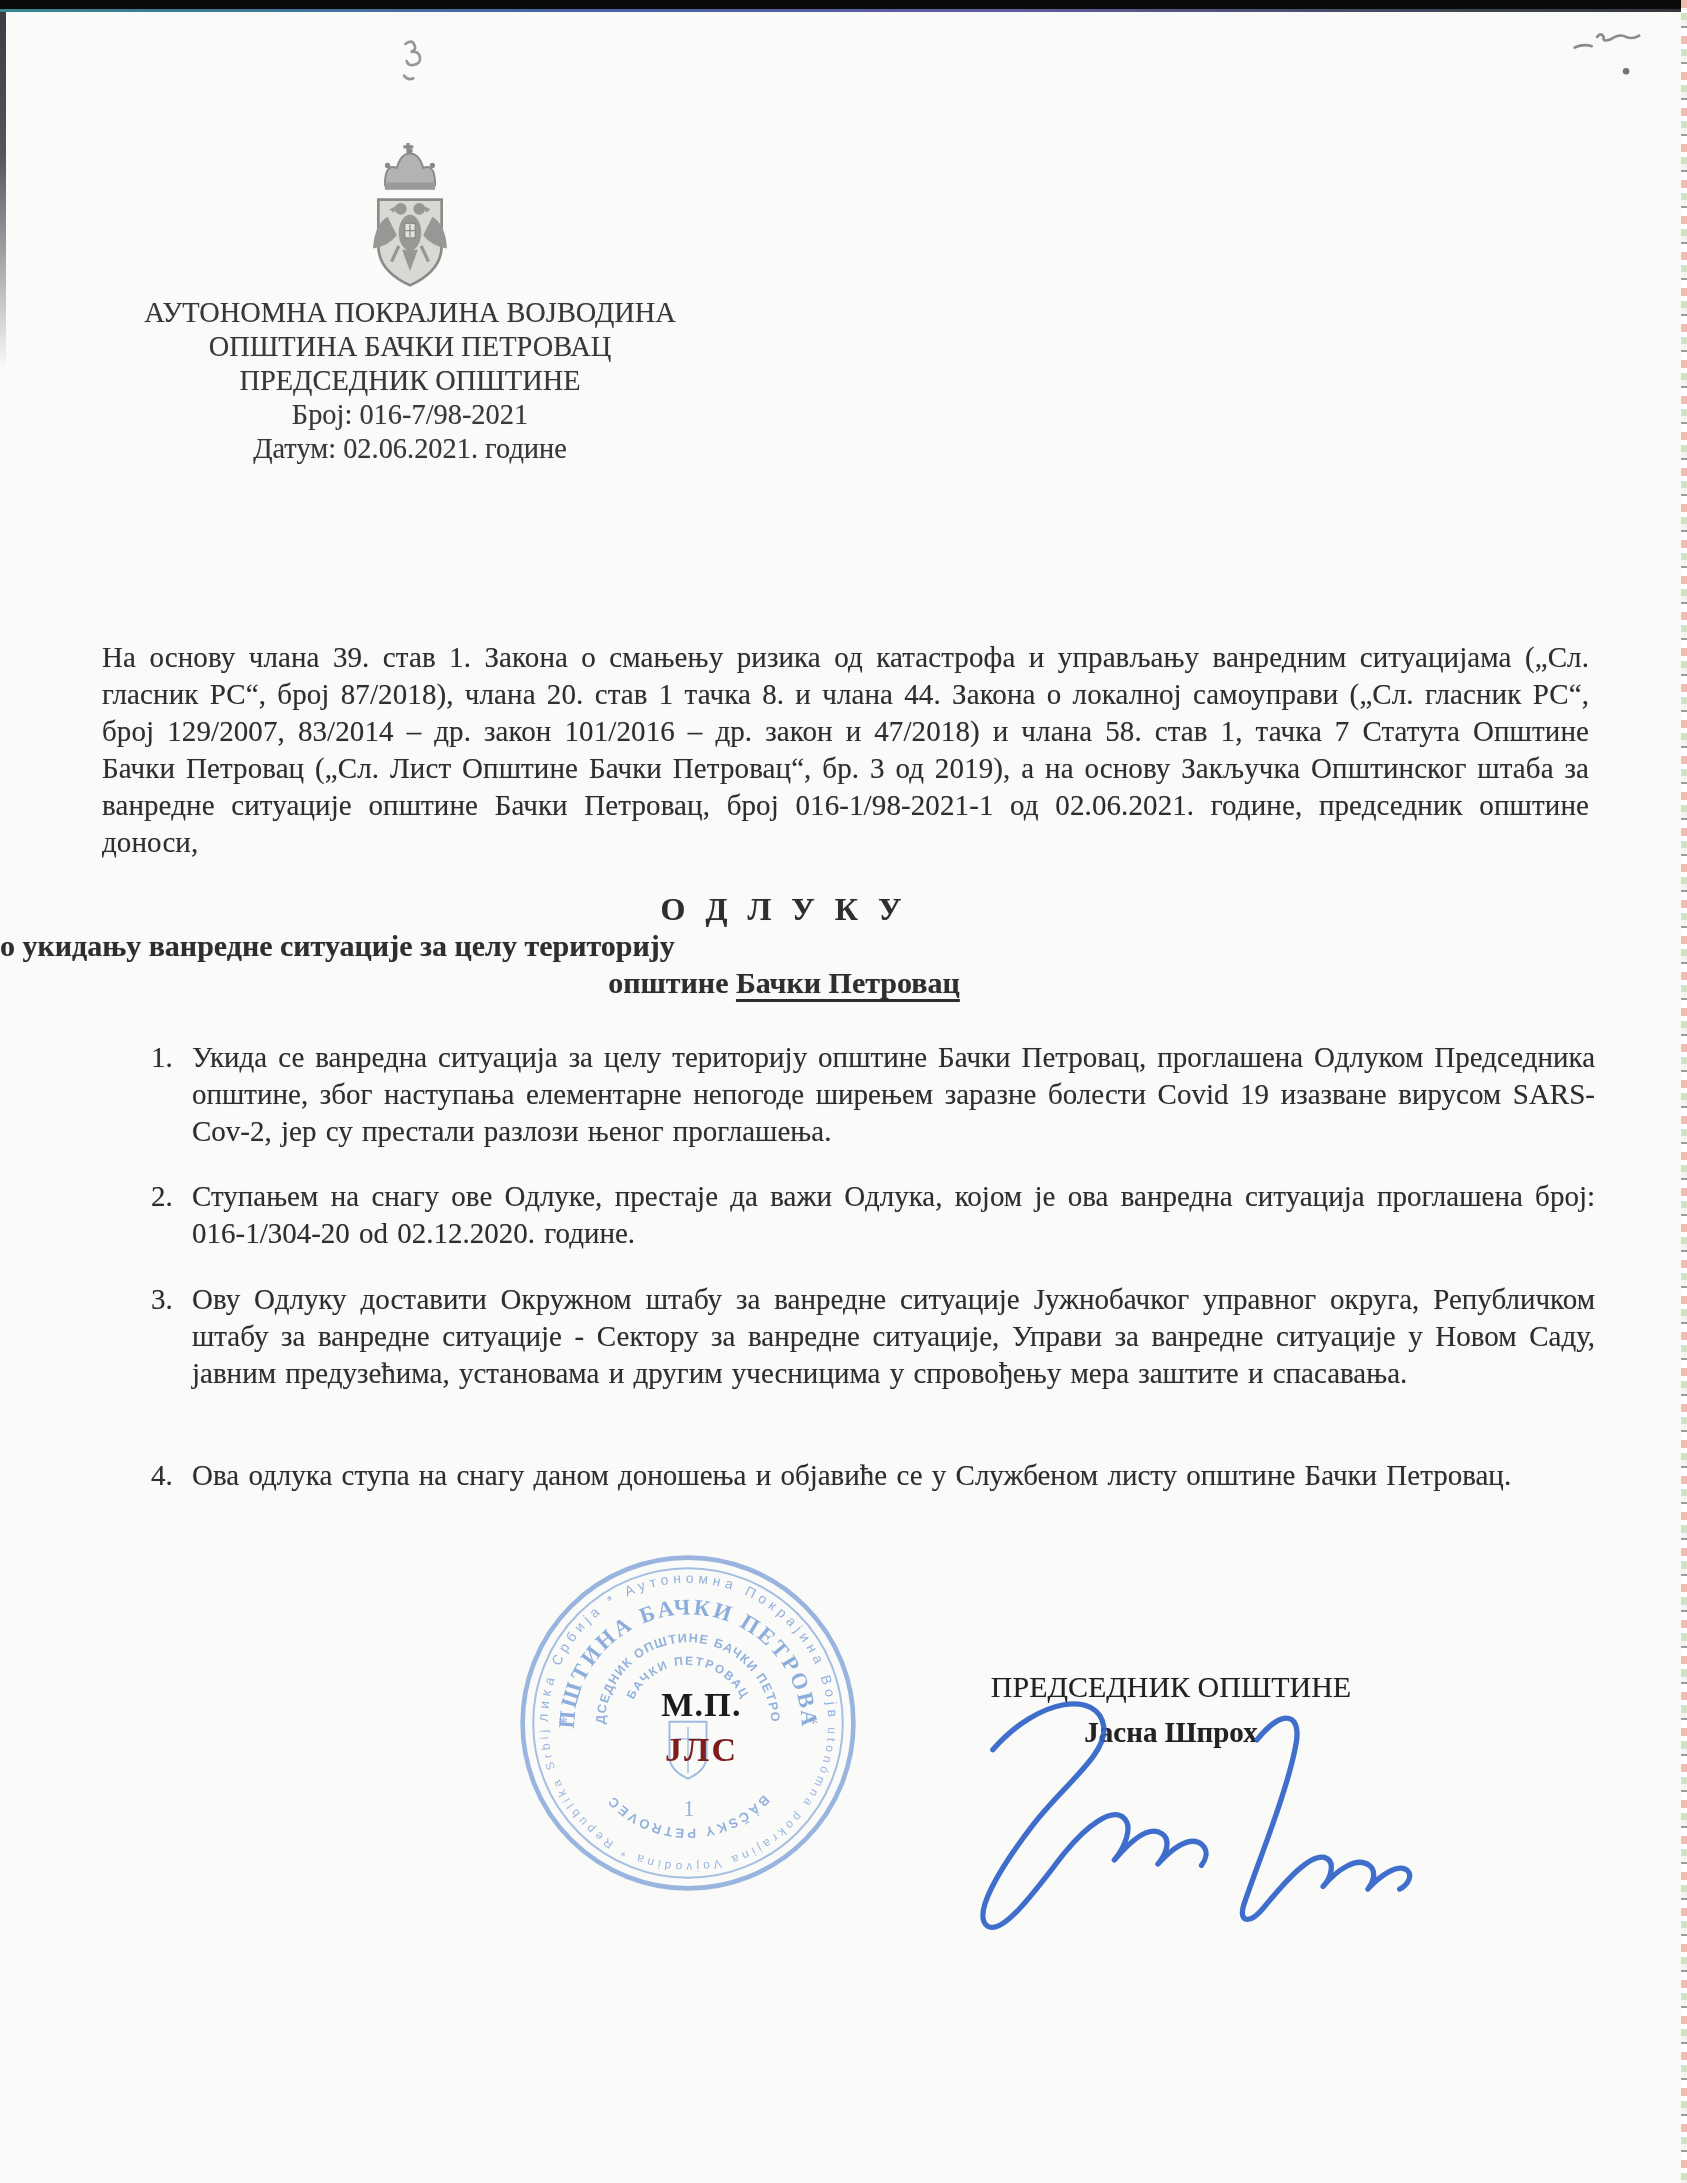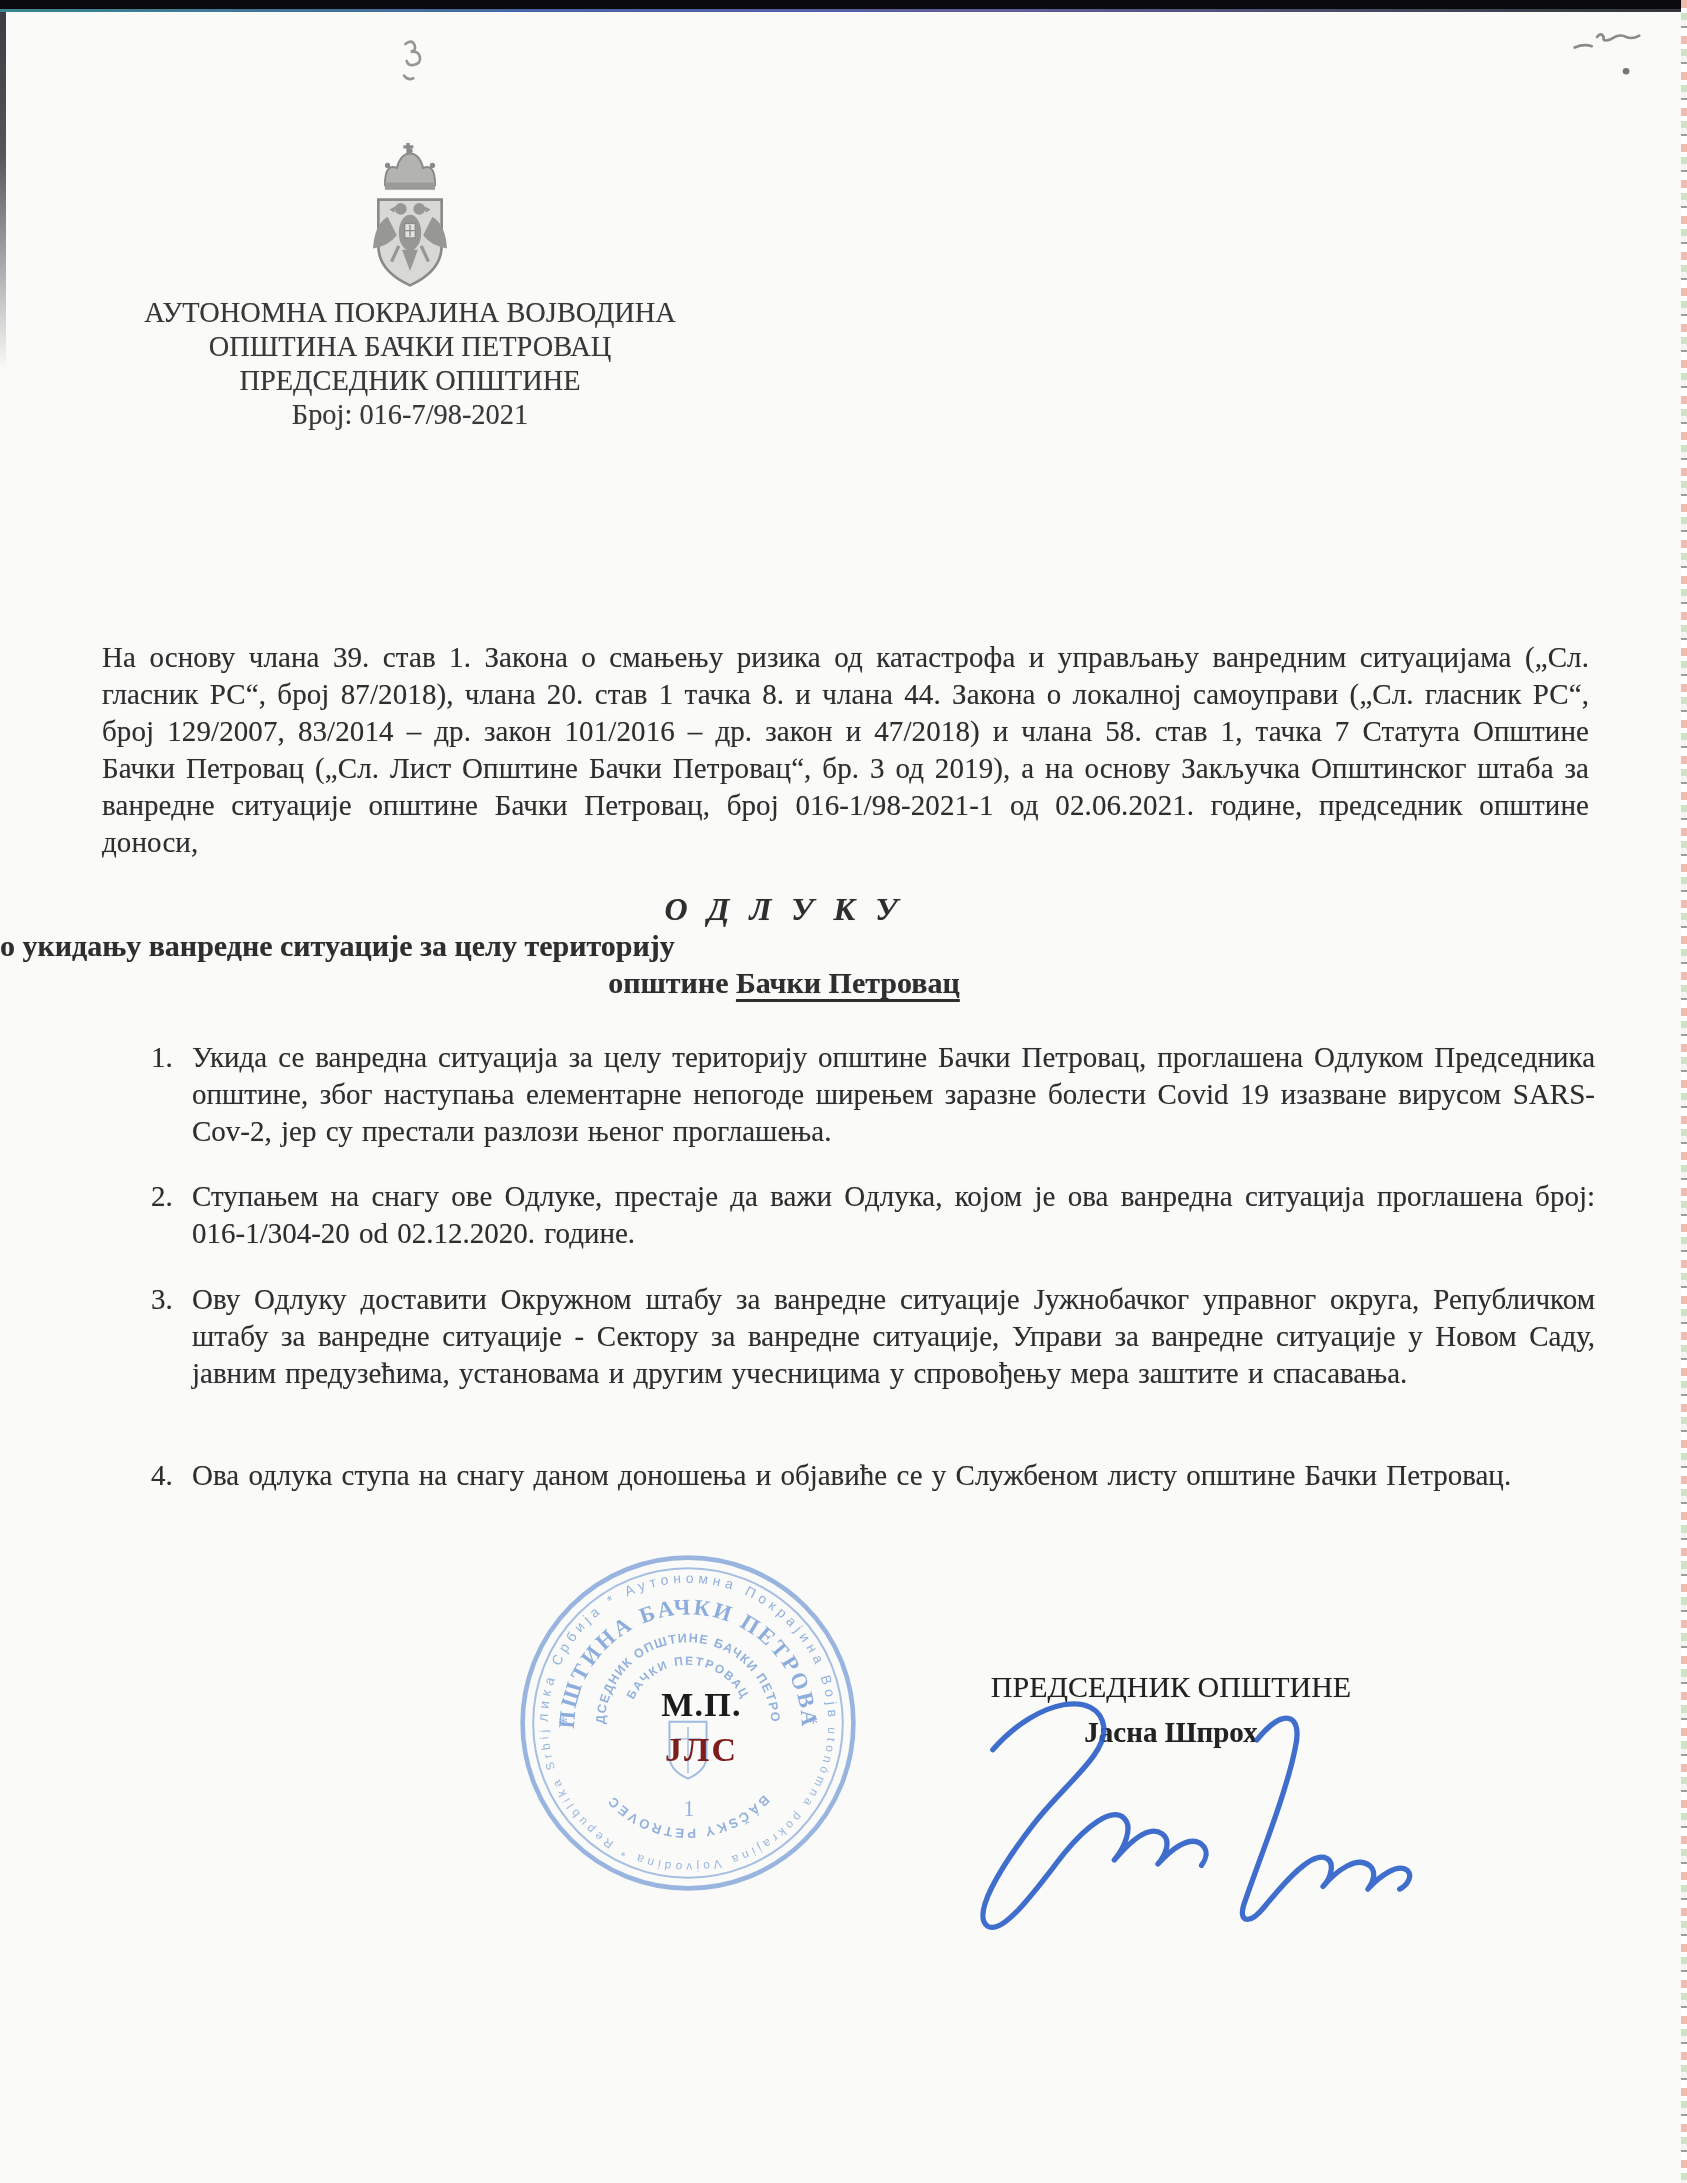--- a/index.html
+++ b/index.html
@@ -14,21 +14,21 @@
     background:linear-gradient(180deg,#3c3c44,#55555c 40%,rgba(120,120,125,0));}
   .art-right{right:0;top:0;width:6px;height:2183px;
     background:repeating-linear-gradient(180deg,#f0bcae 0 8px,#ffffff 8px 12.6px,#cfe3c4 12.6px 20.5px,#f4f4f1 20.5px 26px,#9d9d99 26px 28px,#ffffff 28px 36px);}
   
   .hdr{left:0;top:296px;width:820px;text-align:center;font-size:28.4px;line-height:34px;color:#383838;}
   .hdr div{white-space:nowrap;}
   
   .intro{left:102px;top:639px;width:1487px;font-size:29px;line-height:37px;text-align:justify;
          letter-spacing:0.1px;word-spacing:2px;}
   
-  .dtitle{left:0;top:891px;width:1568px;text-align:center;font-weight:bold;font-size:32px;letter-spacing:6px;font-style:italic;}
+  .dtitle{left:0;top:891px;width:1568px;text-align:center;font-weight:bold;font-size:32px;letter-spacing:6px;}
   .dsub1{left:0;top:929px;width:1568px;text-align:left;font-weight:bold;font-size:30px;}
   .dsub2{left:0;top:966px;width:1568px;text-align:center;font-weight:bold;font-size:30px;}
   .uline{text-decoration:underline;text-decoration-thickness:2.6px;text-underline-offset:6px;}
   
   .item{left:192px;width:1403px;font-size:29px;line-height:37px;text-align:justify;word-spacing:2px;}
   .item .num{position:absolute;left:-41px;top:0;width:38px;text-align:left;}
   .i1{top:1039px;} .i2{top:1178px;} .i3{top:1281px;} .i4{top:1457px;}
   
   .mp{left:632px;top:1686px;width:139px;text-align:center;font-size:34px;font-weight:bold;color:#1b1b1b;letter-spacing:1.3px;}
   .jls{left:632px;top:1731px;width:139px;text-align:center;font-size:34px;font-weight:bold;color:#7f1d1d;letter-spacing:2px;}
@@ -75,20 +75,21 @@
     <path d="M63,162 l-11,24 M97,162 l11,24" stroke="#979795" stroke-width="5" fill="none"></path>
     <rect x="72" y="128" width="16" height="22" fill="#e2e2df" stroke="#8a8a8a" stroke-width="2"></rect>
     <path d="M80,130 v18 M73,139 h14" stroke="#8a8a8a" stroke-width="2" fill="none"></path>
   </svg>
 
   <div class="abs hdr soft">
     <div>АУТОНОМНА ПОКРАЈИНА ВОЈВОДИНА</div>
     <div>ОПШТИНА БАЧКИ ПЕТРОВАЦ</div>
     <div>ПРЕДСЕДНИК ОПШТИНЕ</div>
     <div>Број: 016-7/98-2021</div>
+    <div>Датум: 02.06.2021. године</div>
   </div>
 
   <div class="abs intro soft">На основу члана 39. став 1. Закона о смањењу ризика од катастрофа и управљању ванредним ситуацијама („Сл. гласник РС“, број 87/2018), члана 20. став 1 тачка 8. и члана 44. Закона о локалној самоуправи („Сл. гласник РС“, број 129/2007, 83/2014 – др. закон 101/2016 – др. закон и 47/2018) и члана 58. став 1, тачка 7 Статута Општине Бачки Петровац („Сл. Лист Општине Бачки Петровац“, бр. 3 од 2019), а на основу Закључка Општинског штаба за ванредне ситуације општине Бачки Петровац, број 016-1/98-2021-1 од 02.06.2021. године, председник општине доноси,</div>
 
   <div class="abs dtitle soft">О Д Л У К У</div>
   <div class="abs dsub1 soft">о укидању ванредне ситуације за целу територију</div>
   <div class="abs dsub2 soft"><span>општине </span><span class="uline">Бачки Петровац</span></div>
 
   <div class="abs item i1 soft">
     <span class="num">1.</span>

